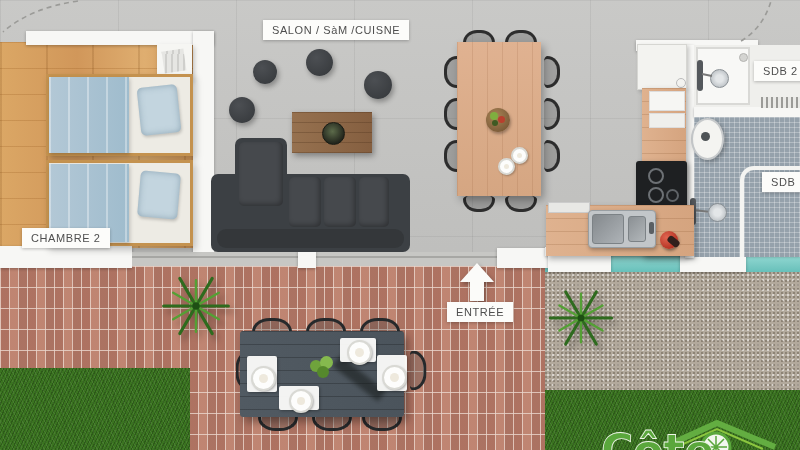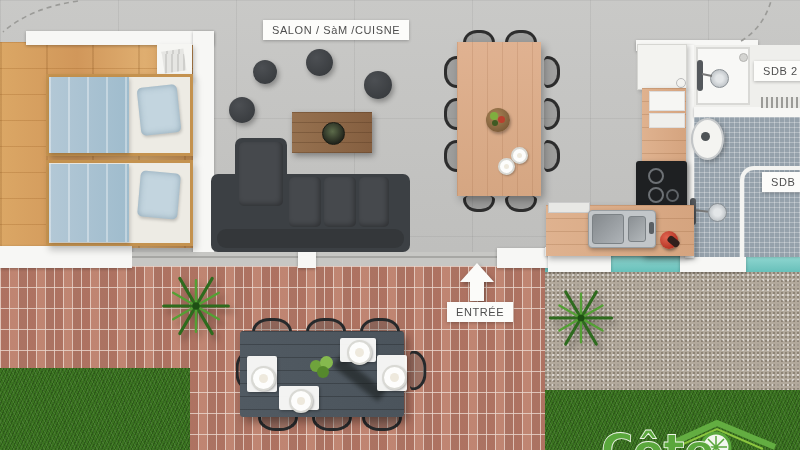--- a/index.html
+++ b/index.html
@@ -215,20 +215,21 @@
       <path d="M40 40 L74 40 M40 40 L57 11 M40 40 L23 11 M40 40 L6 40 M40 40 L23 69 M40 40 L57 69" stroke="#2e6b1e" stroke-width="3.4"></path>
       <path d="M40 40 L64 26 M40 40 L40 13 M40 40 L16 26 M40 40 L16 54 M40 40 L40 67 M40 40 L64 54" stroke="#54a035" stroke-width="2.6"></path>
     </g>
     <circle cx="40" cy="40" r="4" fill="#1e4f14"></circle>
   </svg>
 
   <svg class="abs" style="left:460px;top:263px;filter:drop-shadow(1px 2px 2px rgba(0,0,0,.35));" width="34" height="40" viewBox="0 0 34 40">
     <path d="M17 0 L34 19 L24 19 L24 38 L10 38 L10 19 L0 19 Z" fill="#fbfbf9"></path>
   </svg>
 
+  <div class="abs pill" style="left:22px;top:228px;">CHAMBRE 2</div>
   <div class="abs pill" style="left:263px;top:20px;">SALON / SàM /CUISNE</div>
   <div class="abs pill" style="left:754px;top:61px;">SDB 2</div>
   <div class="abs pill" style="left:762px;top:172px;">SDB</div>
   <div class="abs pill" style="left:447px;top:302px;">ENTRÉE</div>
 
   <svg class="abs" style="left:595px;top:414px;" width="210" height="40" viewBox="0 0 210 40">
     <path d="M 69 33 L 122 9 L 180 33" fill="none" stroke="#63ad41" stroke-width="6" stroke-linejoin="round"></path>
     <path d="M 77 35 L 122 15 L 168 35" fill="none" stroke="#8cc63f" stroke-width="2"></path>
     <circle cx="121" cy="33" r="14" fill="#f2f7ee" stroke="#5aa73c" stroke-width="3"></circle>
     <g stroke="#5aa73c" stroke-width="1.5">

